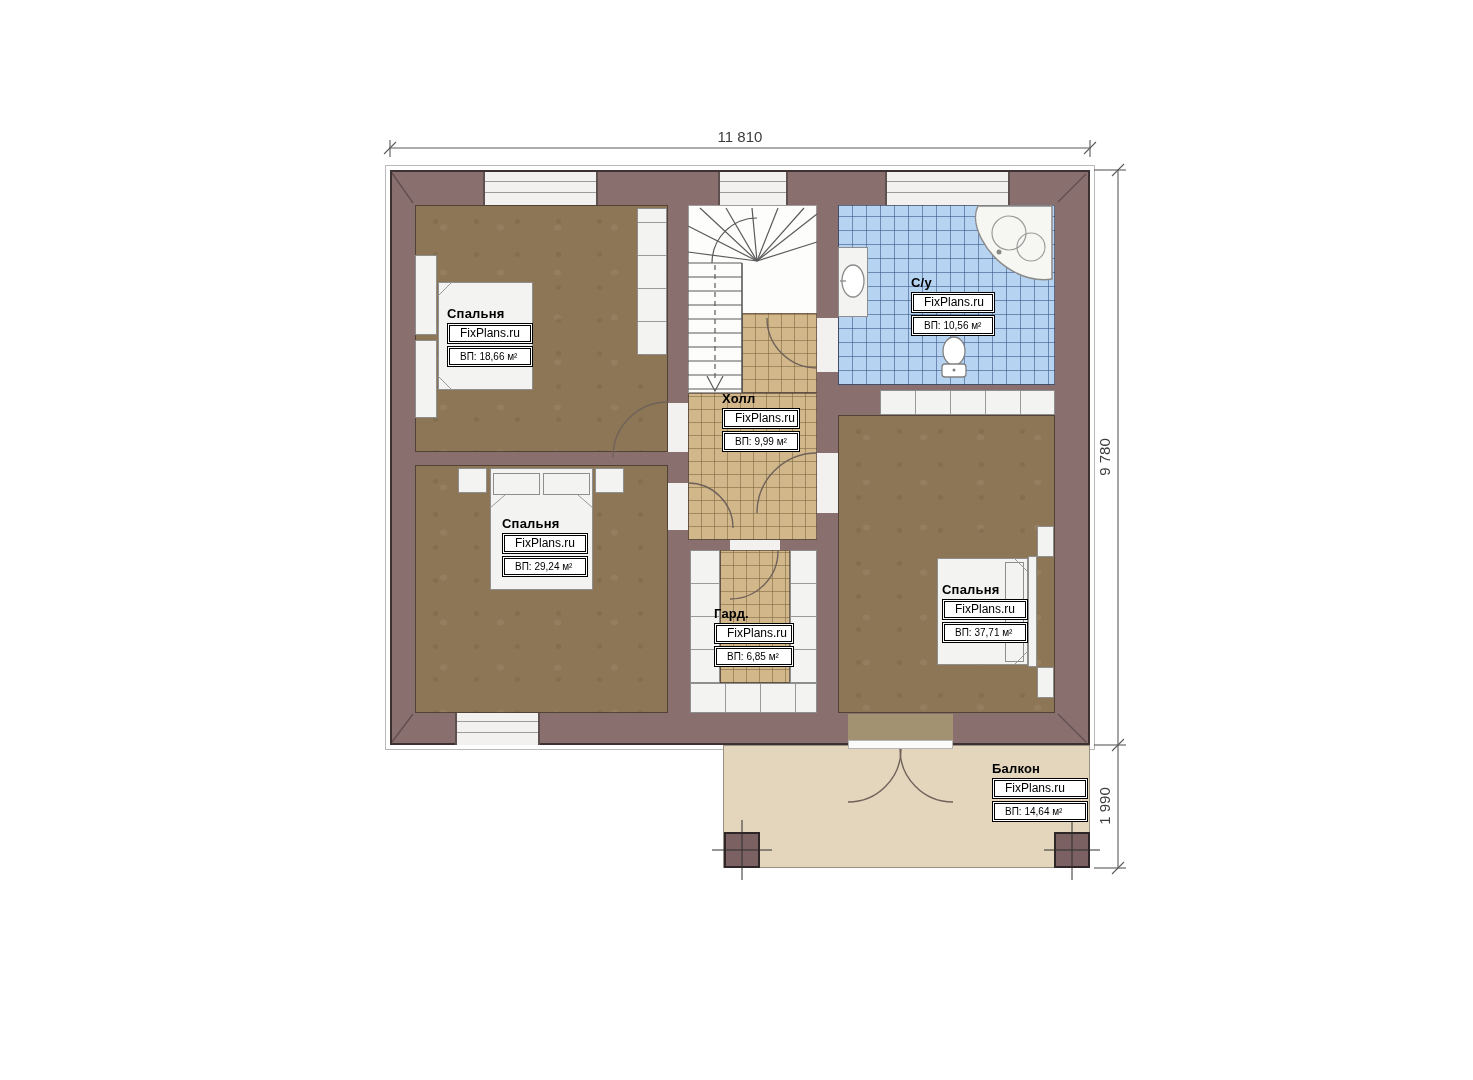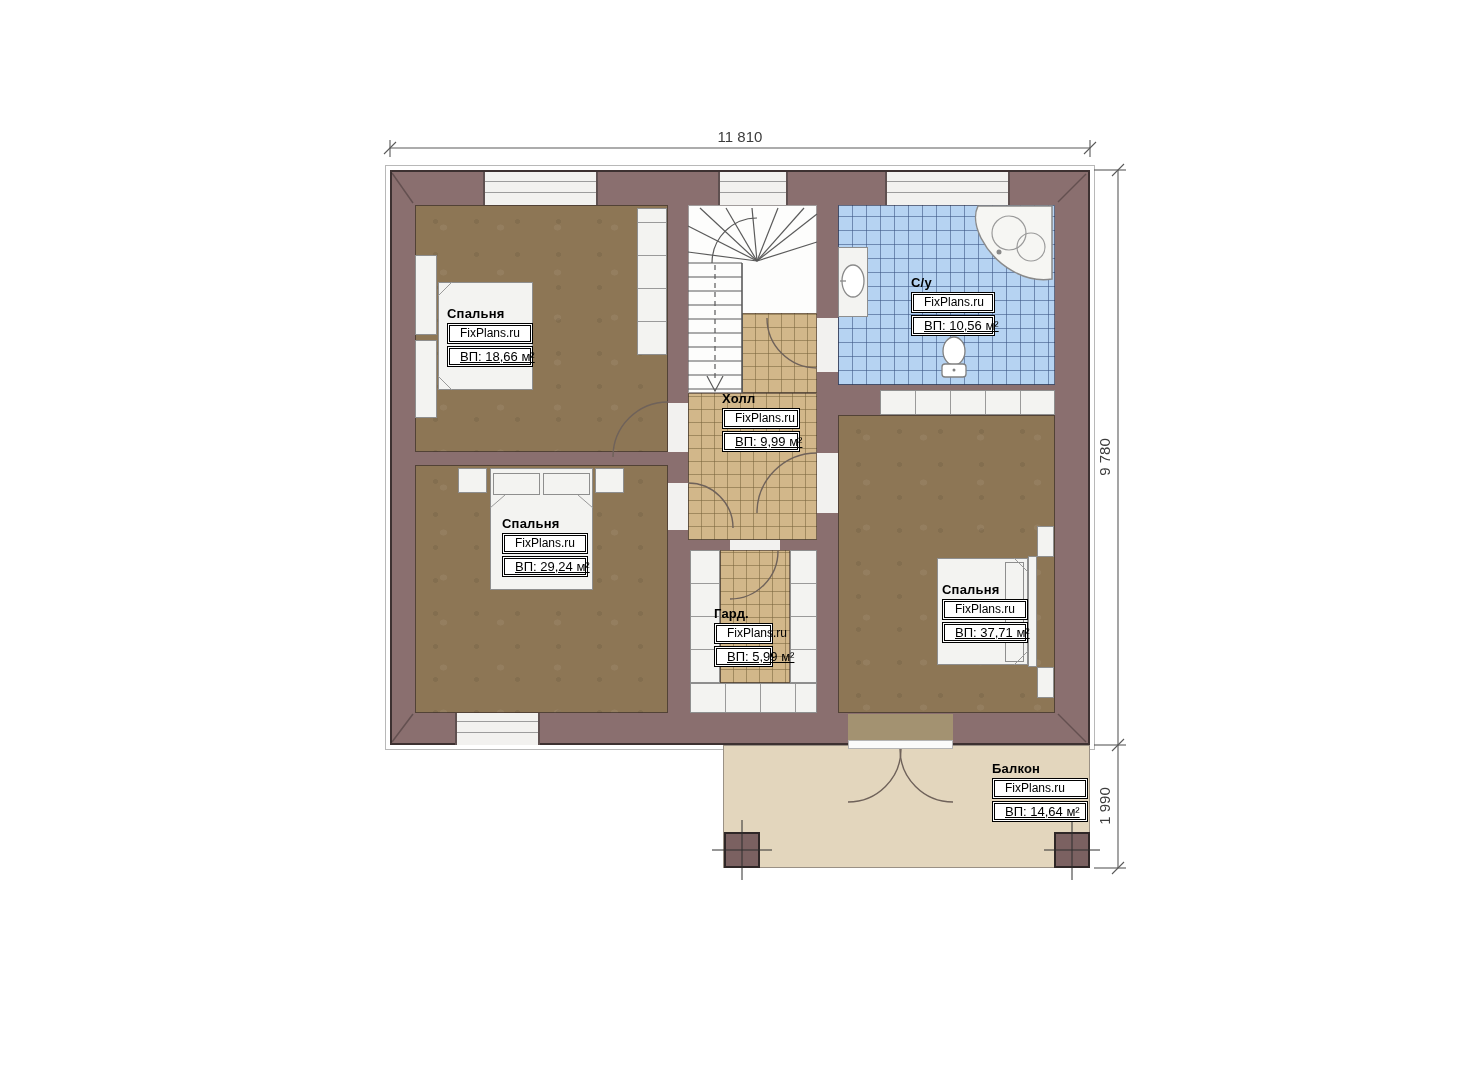--- a/index.html
+++ b/index.html
@@ -33,21 +33,21 @@
   .shelf-v{background-image:repeating-linear-gradient(90deg,transparent 0 34px,#9a9a9a 34px 35px);}
   .balcony-floor{background:#e3d6bd;border:1px solid #9a9185;}
   .balcony-col{background:#7b6161;border:2px solid #2f2727;}
   .threshold{background:#a39271;}
   .sill{background:#fbfbfa;border:1px solid #b5b5b5;}
   
   .room-label{position:absolute;text-align:left;z-index:30;color:#000;}
   .room-name{font-size:13px;font-weight:bold;letter-spacing:.2px;margin-bottom:2px;}
   .label-box{background:#fff;border:3px double #000;padding:0 10px;margin-top:2px;
              font-size:12px;line-height:15px;white-space:nowrap;}
-  .label-box.area{font-size:13px;text-decoration:underline;}
+  .label-box.area{font-size:10px;}
   svg{position:absolute;left:0;top:0;pointer-events:none;}
 </style>
 </head>
 <body>
 
 <div class="canvas">
 
   <div class="abs outer-outline" style="left:385px;top:165px;width:710px;height:585px;"></div>
 
   <div class="abs balcony-floor" style="left:723px;top:745px;width:367px;height:123px;"></div>
@@ -228,24 +228,24 @@
     <div class="label-box">FixPlans.ru</div>
     <div class="label-box area">ВП: 10,56 м²</div>
   </div>
 
   <div class="room-label" style="left:722px;top:391px;width:78px;">
     <div class="room-name">Холл</div>
     <div class="label-box">FixPlans.ru</div>
     <div class="label-box area">ВП: 9,99 м²</div>
   </div>
 
-  <div class="room-label" style="left:714px;top:606px;width:59px;">
+  <div class="room-label" style="left:714px;top:606px;width:80px;">
     <div class="room-name">Гард.</div>
     <div class="label-box">FixPlans.ru</div>
-    <div class="label-box area">ВП: 5,99 м²</div>
+    <div class="label-box area">ВП: 6,85 м²</div>
   </div>
 
   <div class="room-label" style="left:992px;top:761px;width:96px;">
     <div class="room-name">Балкон</div>
     <div class="label-box">FixPlans.ru</div>
     <div class="label-box area">ВП: 14,64 м²</div>
   </div>
 
 </div>
 

